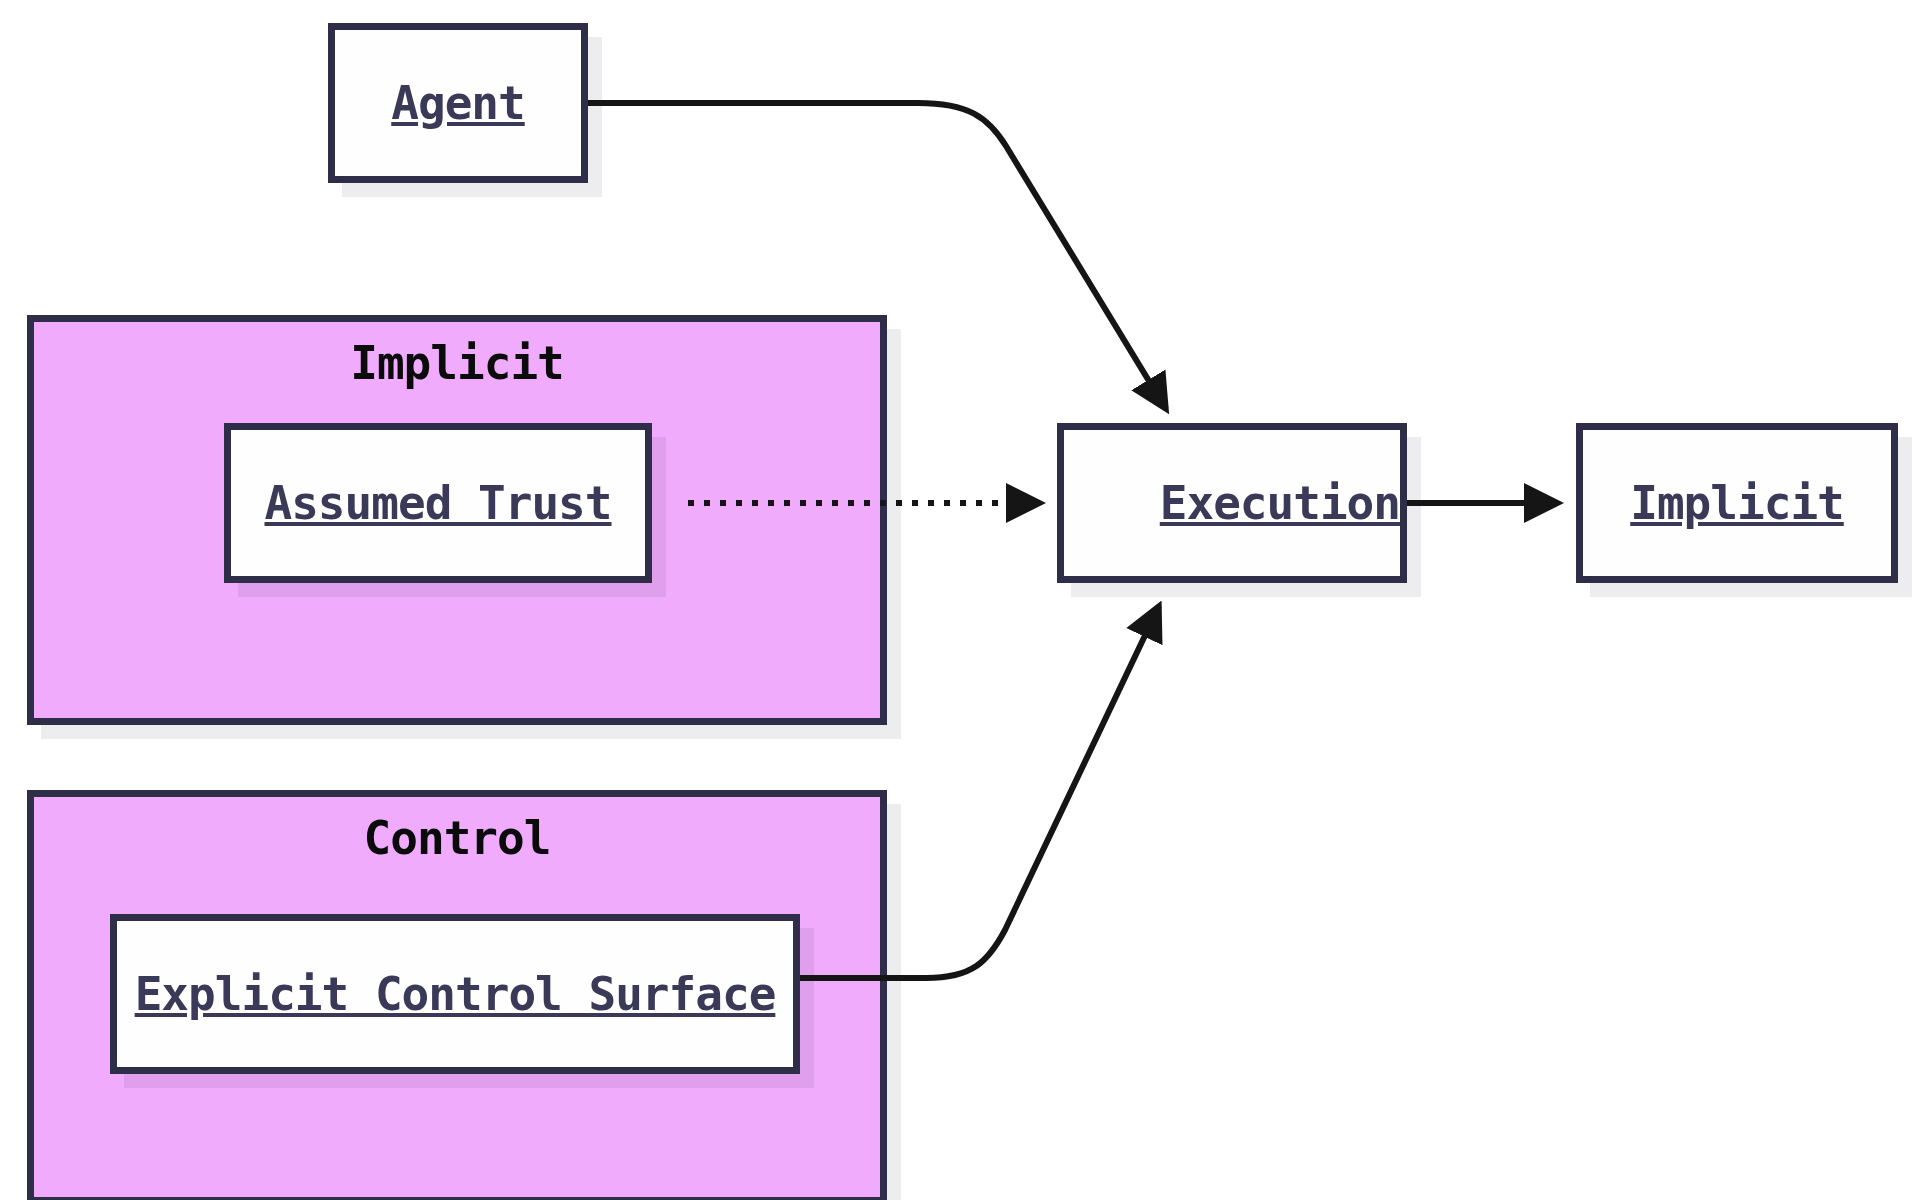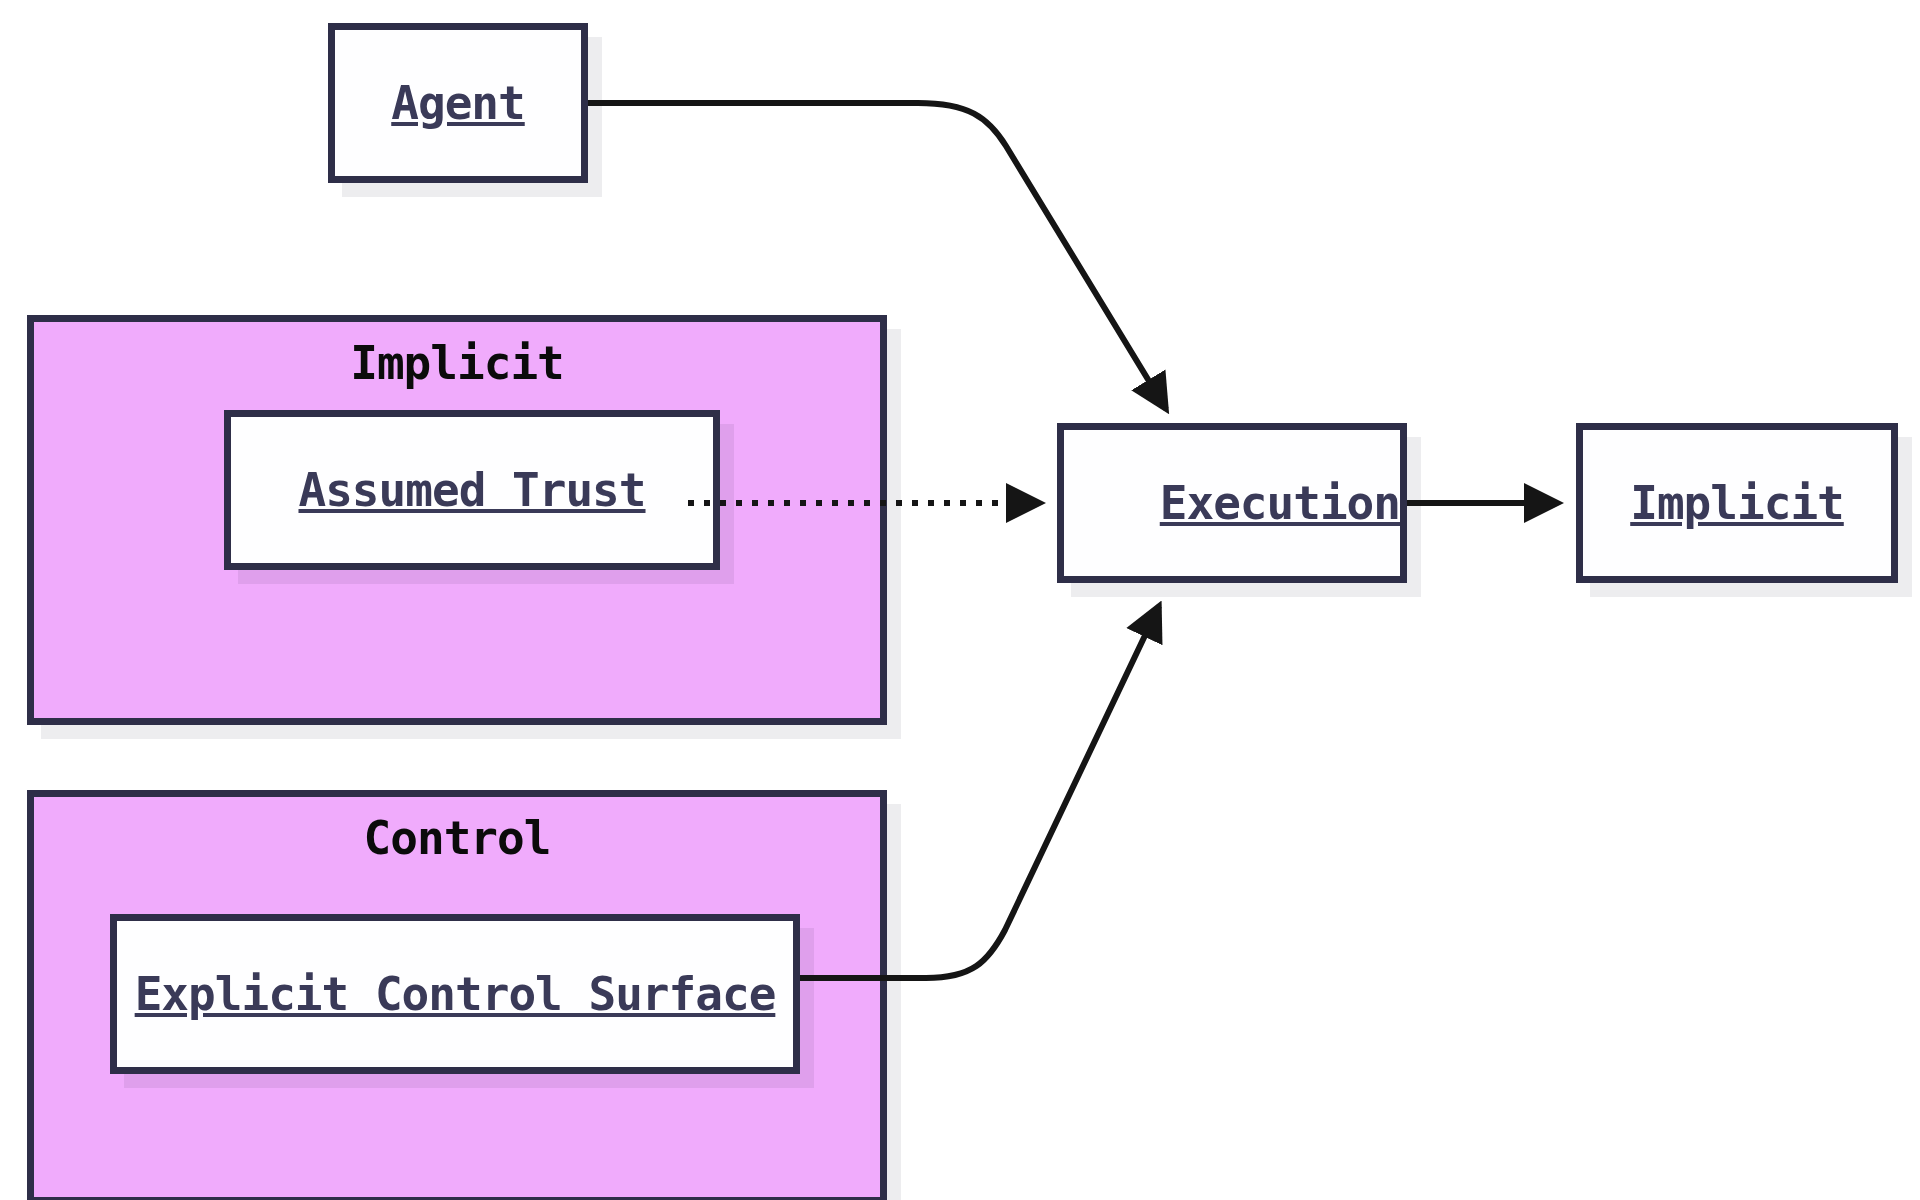--- a/index.html
+++ b/index.html
@@ -66,21 +66,21 @@
     stroke: #151515;
     stroke-width: 6;
   }
   .edge.dotted {
     stroke-dasharray: 6 10;
   }
 
   
   #node-agent      { left: 328px;  top: 23px;  width: 260px; height: 160px; }
   #group-implicit  { left: 27px;   top: 303px; width: 860px; height: 410px; }
-  #node-assumed    { left: 224px;  top: 410px; width: 496px; height: 160px; text-align: center; }
+  #node-assumed    { left: 224px;  top: 423px; width: 428px; height: 160px; text-align: center; }
   #group-enforced  { left: 27px;   top: 778px; width: 860px; height: 414px; }
   #node-ecs        { left: 110px;  top: 914px; width: 690px; height: 160px; text-align: right; }
   #node-execution  { left: 1057px; top: 423px; width: 350px; height: 160px; justify-content: flex-end; }
   #node-systems    { left: 1576px; top: 423px; width: 322px; height: 160px; }
 </style>
 </head>
 <body>
 
 <div class="canvas">
 

